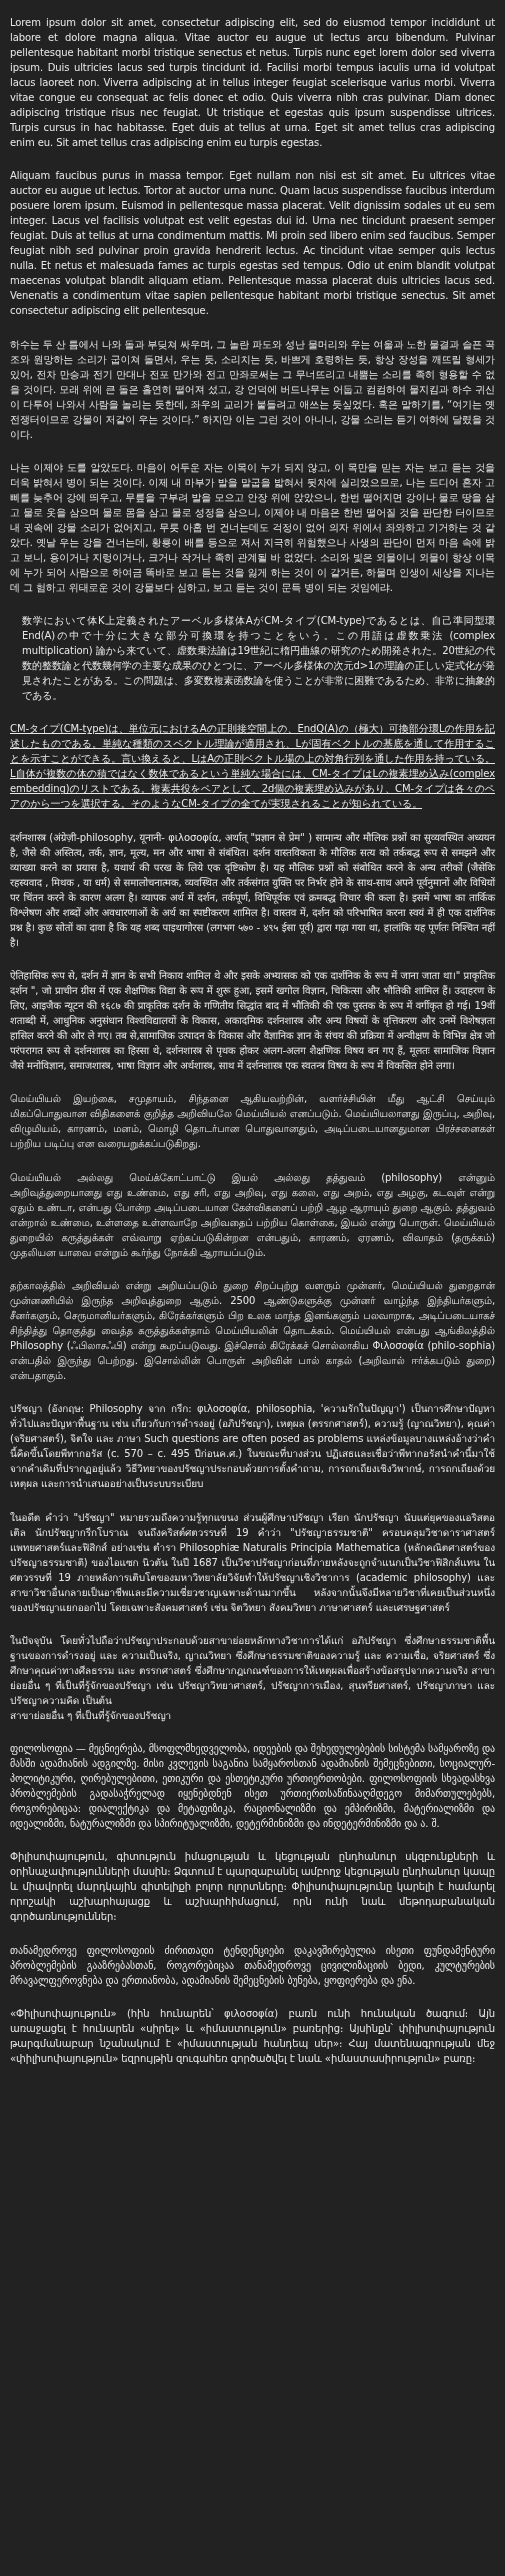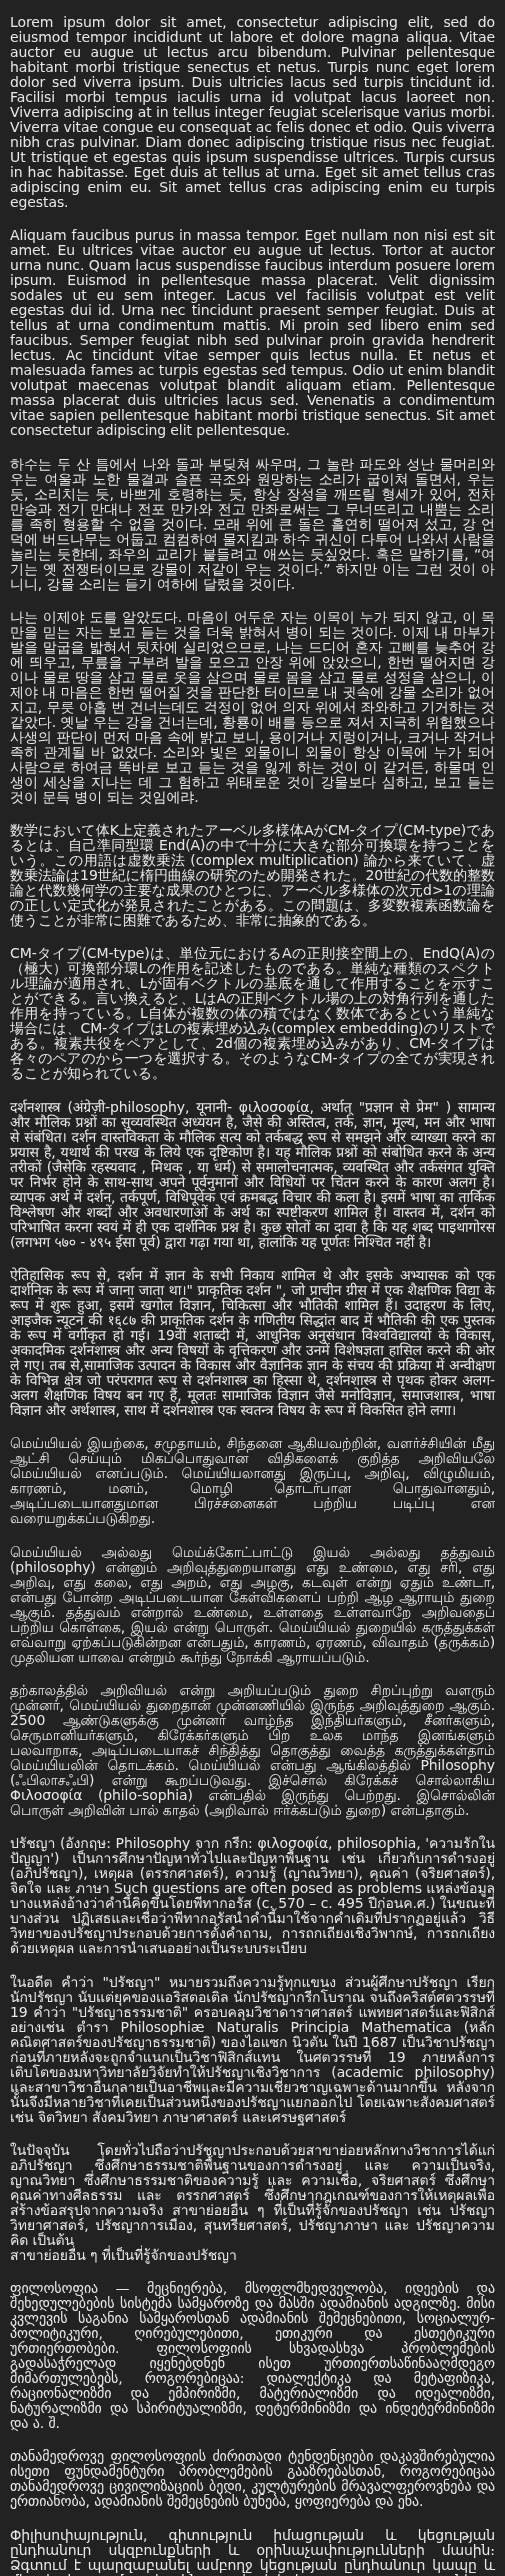--- a/index.html
+++ b/index.html
@@ -12,47 +12,47 @@
     background: #222222;
     box-sizing: border-box;
   }
   .doc {
     padding: 15px 10px 15px 10px;
   }
   .doc p {
     margin: 0 0 18.3px 0;
     color: #e8e8e8;
     font-family: "DejaVu Sans", "Liberation Sans", sans-serif;
-    font-size: 14px;
+    font-size: 10px;
     line-height: 15px;
     letter-spacing: -0.1px;
     text-align: justify;
     white-space: pre-line;
   }
   .doc p:last-child {
     margin-bottom: 16px;
   }
 </style>
 </head>
 <body style="background: rgb(34, 34, 34);">
 
 <div class="doc">
   <p lang="la" style="color: rgb(232, 232, 232);">Lorem ipsum dolor sit amet, consectetur adipiscing elit, sed do eiusmod tempor incididunt ut labore et dolore magna aliqua. Vitae auctor eu augue ut lectus arcu bibendum. Pulvinar pellentesque habitant morbi tristique senectus et netus. Turpis nunc eget lorem dolor sed viverra ipsum. Duis ultricies lacus sed turpis tincidunt id. Facilisi morbi tempus iaculis urna id volutpat lacus laoreet non. Viverra adipiscing at in tellus integer feugiat scelerisque varius morbi. Viverra vitae congue eu consequat ac felis donec et odio. Quis viverra nibh cras pulvinar. Diam donec adipiscing tristique risus nec feugiat. Ut tristique et egestas quis ipsum suspendisse ultrices. Turpis cursus in hac habitasse. Eget duis at tellus at urna. Eget sit amet tellus cras adipiscing enim eu. Sit amet tellus cras adipiscing enim eu turpis egestas.</p>
   <p lang="la" style="color: rgb(232, 232, 232);">Aliquam faucibus purus in massa tempor. Eget nullam non nisi est sit amet. Eu ultrices vitae auctor eu augue ut lectus. Tortor at auctor urna nunc. Quam lacus suspendisse faucibus interdum posuere lorem ipsum. Euismod in pellentesque massa placerat. Velit dignissim sodales ut eu sem integer. Lacus vel facilisis volutpat est velit egestas dui id. Urna nec tincidunt praesent semper feugiat. Duis at tellus at urna condimentum mattis. Mi proin sed libero enim sed faucibus. Semper feugiat nibh sed pulvinar proin gravida hendrerit lectus. Ac tincidunt vitae semper quis lectus nulla. Et netus et malesuada fames ac turpis egestas sed tempus. Odio ut enim blandit volutpat maecenas volutpat blandit aliquam etiam. Pellentesque massa placerat duis ultricies lacus sed. Venenatis a condimentum vitae sapien pellentesque habitant morbi tristique senectus. Sit amet consectetur adipiscing elit pellentesque.</p>
   <p lang="ko" style="color: rgb(232, 232, 232);">하수는 두 산 틈에서 나와 돌과 부딪쳐 싸우며, 그 놀란 파도와 성난 물머리와 우는 여울과 노한 물결과 슬픈 곡조와 원망하는 소리가 굽이쳐 돌면서, 우는 듯, 소리치는 듯, 바쁘게 호령하는 듯, 항상 장성을 깨뜨릴 형세가 있어, 전차 만승과 전기 만대나 전포 만가와 전고 만좌로써는 그 무너뜨리고 내뿜는 소리를 족히 형용할 수 없을 것이다. 모래 위에 큰 돌은 홀연히 떨어져 섰고, 강 언덕에 버드나무는 어둡고 컴컴하여 물지킴과 하수 귀신이 다투어 나와서 사람을 놀리는 듯한데, 좌우의 교리가 붙들려고 애쓰는 듯싶었다. 혹은 말하기를, “여기는 옛 전쟁터이므로 강물이 저같이 우는 것이다.” 하지만 이는 그런 것이 아니니, 강물 소리는 듣기 여하에 달렸을 것이다.</p>
   <p lang="ko" style="color: rgb(232, 232, 232);">나는 이제야 도를 알았도다. 마음이 어두운 자는 이목이 누가 되지 않고, 이 목만을 믿는 자는 보고 듣는 것을 더욱 밝혀서 병이 되는 것이다. 이제 내 마부가 발을 말굽을 밟혀서 뒷차에 실리었으므로, 나는 드디어 혼자 고삐를 늦추어 강에 띄우고, 무릎을 구부려 발을 모으고 안장 위에 앉았으니, 한번 떨어지면 강이나 물로 땅을 삼고 물로 옷을 삼으며 물로 몸을 삼고 물로 성정을 삼으니, 이제야 내 마음은 한번 떨어질 것을 판단한 터이므로 내 귓속에 강물 소리가 없어지고, 무릇 아홉 번 건너는데도 걱정이 없어 의자 위에서 좌와하고 기거하는 것 같았다. 옛날 우는 강을 건너는데, 황룡이 배를 등으로 져서 지극히 위험했으나 사생의 판단이 먼저 마음 속에 밝고 보니, 용이거나 지렁이거나, 크거나 작거나 족히 관계될 바 없었다. 소리와 빛은 외물이니 외물이 항상 이목에 누가 되어 사람으로 하여금 똑바로 보고 듣는 것을 잃게 하는 것이 이 같거든, 하물며 인생이 세상을 지나는 데 그 험하고 위태로운 것이 강물보다 심하고, 보고 듣는 것이 문득 병이 되는 것임에랴.</p>
-  <p lang="ja" style="color: rgb(232, 232, 232);">数学において体K上定義されたアーベル多様体AがCM-タイプ(CM-type)であるとは、自己準同型環 End(A)の中で十分に大きな部分可換環を持つことをいう。この用語は虚数乗法 (complex multiplication) 論から来ていて、虚数乗法論は19世紀に楕円曲線の研究のため開発された。20世紀の代数的整数論と代数幾何学の主要な成果のひとつに、アーベル多様体の次元d&gt;1の理論の正しい定式化が発見されたことがある。この問題は、多変数複素函数論を使うことが非常に困難であるため、非常に抽象的である。</p>
-  <p lang="ja" style="color: rgb(232, 232, 232);">CM-タイプ(CM-type)は、単位元におけるAの正則接空間上の、EndQ(A)の（極大）可換部分環Lの作用を記述したものである。単純な種類のスペクトル理論が適用され、Lが固有ベクトルの基底を通して作用することを示すことができる。言い換えると、LはAの正則ベクトル場の上の対角行列を通した作用を持っている。L自体が複数の体の積ではなく数体であるという単純な場合には、CM-タイプはLの複素埋め込み(complex embedding)のリストである。複素共役をペアとして、2d個の複素埋め込みがあり、CM-タイプは各々のペアのから一つを選択する。そのようなCM-タイプの全てが実現されることが知られている。</p>
+  <p lang="ja" style="color: rgb(232, 232, 232); margin-left: 12px;">数学において体K上定義されたアーベル多様体AがCM-タイプ(CM-type)であるとは、自己準同型環 End(A)の中で十分に大きな部分可換環を持つことをいう。この用語は虚数乗法 (complex multiplication) 論から来ていて、虚数乗法論は19世紀に楕円曲線の研究のため開発された。20世紀の代数的整数論と代数幾何学の主要な成果のひとつに、アーベル多様体の次元d&gt;1の理論の正しい定式化が発見されたことがある。この問題は、多変数複素函数論を使うことが非常に困難であるため、非常に抽象的である。</p>
+  <p lang="ja" style="color: rgb(232, 232, 232); text-decoration: underline;">CM-タイプ(CM-type)は、単位元におけるAの正則接空間上の、EndQ(A)の（極大）可換部分環Lの作用を記述したものである。単純な種類のスペクトル理論が適用され、Lが固有ベクトルの基底を通して作用することを示すことができる。言い換えると、LはAの正則ベクトル場の上の対角行列を通した作用を持っている。L自体が複数の体の積ではなく数体であるという単純な場合には、CM-タイプはLの複素埋め込み(complex embedding)のリストである。複素共役をペアとして、2d個の複素埋め込みがあり、CM-タイプは各々のペアのから一つを選択する。そのようなCM-タイプの全てが実現されることが知られている。</p>
   <p lang="hi" style="color: rgb(232, 232, 232);">दर्शनशास्त्र (अंग्रेज़ी-philosophy, यूनानी- φιλοσοφία, अर्थात् "प्रज्ञान से प्रेम" ) सामान्य और मौलिक प्रश्नों का सुव्यवस्थित अध्ययन है, जैसे की अस्तित्व, तर्क, ज्ञान, मूल्य, मन और भाषा से संबंधित। दर्शन वास्तविकता के मौलिक सत्य को तर्कबद्ध रूप से समझने और व्याख्या करने का प्रयास है, यथार्थ की परख के लिये एक दृष्टिकोण है। यह मौलिक प्रश्नों को संबोधित करने के अन्य तरीकों (जैसेकि रहस्यवाद , मिथक , या धर्म) से समालोचनात्मक, व्यवस्थित और तर्कसंगत युक्ति पर निर्भर होने के साथ-साथ अपने पूर्वनुमानों और विधियों पर चिंतन करने के कारण अलग है। व्यापक अर्थ में दर्शन, तर्कपूर्ण, विधिपूर्वक एवं क्रमबद्ध विचार की कला है। इसमें भाषा का तार्किक विश्लेषण और शब्दों और अवधारणाओं के अर्थ का स्पष्टीकरण शामिल है। वास्तव में, दर्शन को परिभाषित करना स्वयं में ही एक दार्शनिक प्रश्न है। कुछ सोतों का दावा है कि यह शब्द पाइथागोरस (लगभग ५७० - ४९५ ईसा पूर्व) द्वारा गढ़ा गया था, हालांकि यह पूर्णतः निश्चित नहीं है।</p>
   <p lang="hi" style="color: rgb(232, 232, 232);">ऐतिहासिक रूप से, दर्शन में ज्ञान के सभी निकाय शामिल थे और इसके अभ्यासक को एक दार्शनिक के रूप में जाना जाता था।" प्राकृतिक दर्शन ", जो प्राचीन ग्रीस में एक शैक्षणिक विद्या के रूप में शुरू हुआ, इसमें खगोल विज्ञान, चिकित्सा और भौतिकी शामिल हैं। उदाहरण के लिए, आइजैक न्यूटन  की १६८७ की प्राकृतिक दर्शन के गणितीय सिद्धांत बाद में भौतिकी की एक पुस्तक के रूप में वर्गीकृत हो गई। 19वीं शताब्दी में, आधुनिक अनुसंधान विश्वविद्यालयों के विकास, अकादमिक दर्शनशास्त्र और अन्य विषयों के वृत्तिकरण और उनमें विशेषज्ञता हासिल करने की ओर ले गए। तब से,सामाजिक उत्पादन के विकास और वैज्ञानिक ज्ञान के संचय की प्रक्रिया में अन्वीक्षण के विभिन्न क्षेत्र जो परंपरागत रूप से दर्शनशास्त्र का हिस्सा थे, दर्शनशास्त्र से पृथक होकर अलग-अलग शैक्षणिक विषय बन गए हैं, मूलतः सामाजिक विज्ञान जैसे  मनोविज्ञान, समाजशास्त्र, भाषा विज्ञान और अर्थशास्त्र, साथ में दर्शनशास्त्र एक स्वतन्त्र विषय के रूप में विकसित होने लगा।</p>
   <p lang="ta" style="color: rgb(232, 232, 232);">மெய்யியல் இயற்கை, சமுதாயம், சிந்தனை ஆகியவற்றின், வளர்ச்சியின் மீது ஆட்சி செய்யும் மிகப்பொதுவான விதிகளைக் குறித்த அறிவியலே மெய்யியல் எனப்படும். மெய்யியலானது இருப்பு, அறிவு, விழுமியம், காரணம், மனம், மொழி தொடர்பான பொதுவானதும், அடிப்படையானதுமான பிரச்சனைகள் பற்றிய படிப்பு என வரையறுக்கப்படுகிறது.</p>
   <p lang="ta" style="color: rgb(232, 232, 232);">மெய்யியல் அல்லது மெய்க்கோட்பாட்டு இயல் அல்லது தத்துவம் (philosophy) என்னும் அறிவுத்துறையானது எது உண்மை, எது சரி, எது அறிவு, எது கலை, எது அறம், எது அழகு, கடவுள் என்று ஏதும் உண்டா, என்பது போன்ற அடிப்படையான கேள்விகளைப் பற்றி ஆழ ஆராயும் துறை ஆகும். தத்துவம் என்றால் உண்மை, உள்ளதை உள்ளவாறே அறிவதைப் பற்றிய கொள்கை, இயல் என்று பொருள். மெய்யியல் துறையில் கருத்துக்கள் எவ்வாறு ஏற்கப்படுகின்றன என்பதும், காரணம், ஏரணம், விவாதம் (தருக்கம்) முதலியன யாவை என்றும் கூர்ந்து நோக்கி ஆராயப்படும்.</p>
   <p lang="ta" style="color: rgb(232, 232, 232);">தற்காலத்தில் அறிவியல் என்று அறியப்படும் துறை சிறப்புற்று வளரும் முன்னர், மெய்யியல் துறைதான் முன்னணியில் இருந்த அறிவுத்துறை ஆகும். 2500 ஆண்டுகளுக்கு முன்னர் வாழ்ந்த இந்தியர்களும், சீனர்களும், செருமானியர்களும், கிரேக்கர்களும் பிற உலக மாந்த இனங்களும் பலவாறாக, அடிப்படையாகச் சிந்தித்து தொகுத்து வைத்த கருத்துக்கள்தாம் மெய்யியலின் தொடக்கம். மெய்யியல் என்பது ஆங்கிலத்தில் Philosophy (ஃபிலாசஃபி) என்று கூறப்படுவது. இச்சொல் கிரேக்கச் சொல்லாகிய Φιλοσοφία (philo-sophia) என்பதில் இருந்து பெற்றது. இசொல்லின் பொருள் அறிவின் பால் காதல் (அறிவால் ஈர்க்கபடும் துறை) என்பதாகும்.</p>
   <p lang="th" style="color: rgb(232, 232, 232);">ปรัชญา (อังกฤษ: Philosophy จาก กรีก: φιλοσοφία, philosophia, 'ความรักในปัญญา') เป็นการศึกษาปัญหาทั่วไปและปัญหาพื้นฐาน เช่น เกี่ยวกับการดำรงอยู่ (อภิปรัชญา), เหตุผล (ตรรกศาสตร์), ความรู้ (ญาณวิทยา), คุณค่า (จริยศาสตร์), จิตใจ และ ภาษา Such questions are often posed as problems แหล่งข้อมูลบางแหล่งอ้างว่าคำนี้คิดขึ้นโดยพีทากอรัส (c. 570 – c. 495 ปีก่อนค.ศ.) ในขณะที่บางส่วน ปฏิเสธและเชื่อว่าพีทากอรัสนำคำนี้มาใช้จากคำเดิมที่ปรากฏอยู่แล้ว วิธีวิทยาของปรัชญาประกอบด้วยการตั้งคำถาม, การถกเถียงเชิงวิพากษ์, การถกเถียงด้วยเหตุผล และการนำเสนออย่างเป็นระบบระเบียบ</p>
   <p lang="th" style="color: rgb(232, 232, 232);">ในอดีต คำว่า "ปรัชญา" หมายรวมถึงความรู้ทุกแขนง ส่วนผู้ศึกษาปรัชญา เรียก นักปรัชญา นับแต่ยุคของแอริสตอเติล นักปรัชญากรีกโบราณ จนถึงคริสต์ศตวรรษที่ 19 คำว่า "ปรัชญาธรรมชาติ" ครอบคลุมวิชาดาราศาสตร์ แพทยศาสตร์และฟิสิกส์ อย่างเช่น ตำรา Philosophiæ Naturalis Principia Mathematica (หลักคณิตศาสตร์ของปรัชญาธรรมชาติ) ของไอแซก นิวตัน ในปี 1687 เป็นวิชาปรัชญาก่อนที่ภายหลังจะถูกจำแนกเป็นวิชาฟิสิกส์แทน ในศตวรรษที่ 19 ภายหลังการเติบโตของมหาวิทยาลัยวิจัยทำให้ปรัชญาเชิงวิชาการ (academic philosophy) และสาขาวิชาอื่นกลายเป็นอาชีพและมีความเชี่ยวชาญเฉพาะด้านมากขึ้น หลังจากนั้นจึงมีหลายวิชาที่เคยเป็นส่วนหนึ่งของปรัชญาแยกออกไป โดยเฉพาะสังคมศาสตร์ เช่น จิตวิทยา สังคมวิทยา ภาษาศาสตร์ และเศรษฐศาสตร์</p>
   <p lang="th" style="color: rgb(232, 232, 232);">ในปัจจุบัน โดยทั่วไปถือว่าปรัชญาประกอบด้วยสาขาย่อยหลักทางวิชาการได้แก่ อภิปรัชญา ซึ่งศึกษาธรรมชาติพื้นฐานของการดำรงอยู่ และ ความเป็นจริง, ญาณวิทยา ซึ่งศึกษาธรรมชาติของความรู้ และ ความเชื่อ, จริยศาสตร์ ซึ่งศึกษาคุณค่าทางศีลธรรม และ ตรรกศาสตร์ ซึ่งศึกษากฎเกณฑ์ของการให้เหตุผลเพื่อสร้างข้อสรุปจากความจริง สาขาย่อยอื่น ๆ ที่เป็นที่รู้จักของปรัชญา เช่น ปรัชญาวิทยาศาสตร์, ปรัชญาการเมือง, สุนทรียศาสตร์, ปรัชญาภาษา และ ปรัชญาความคิด เป็นต้น
 สาขาย่อยอื่น ๆ ที่เป็นที่รู้จักของปรัชญา</p>
   <p lang="ka" style="color: rgb(232, 232, 232);">ფილოსოფია — მეცნიერება, მსოფლმხედველობა, იდეების და შეხედულებების სისტემა სამყაროზე და მასში ადამიანის ადგილზე. მისი კვლევის საგანია სამყაროსთან ადამიანის შემეცნებითი, სოციალურ-პოლიტიკური, ღირებულებითი, ეთიკური და ესთეტიკური ურთიერთობები. ფილოსოფიის სხვადასხვა პრობლემების გადასაჭრელად იყენებდნენ ისეთ ურთიერთსაწინააღმდეგო მიმართულებებს, როგორებიცაა: დიალექტიკა და მეტაფიზიკა, რაციონალიზმი და ემპირიზმი, მატერიალიზმი და იდეალიზმი, ნატურალიზმი და სპირიტუალიზმი, დეტერმინიზმი და ინდეტერმინიზმი და ა. შ.</p>
+  <p lang="hy" style="color: rgb(232, 232, 232);">Փիլիսոփայություն, գիտություն իմացության և կեցության ընդհանուր սկզբունքների և օրինաչափությունների մասին։ Ձգտում է պարզաբանել ամբողջ կեցության ընդհանուր կապը և միավորել մարդկային գիտելիքի բոլոր ոլորտները։ Փիլիսոփայությունը կարելի է համարել որոշակի աշխարհայացք և աշխարհիմացում, որն ունի նաև մեթոդաբանական գործառնություններ։</p>
   <p lang="ka" style="color: rgb(232, 232, 232);">თანამედროვე ფილოსოფიის ძირითადი ტენდენციები დაკავშირებულია ისეთი ფუნდამენტური პრობლემების გააზრებასთან, როგორებიცაა თანამედროვე ცივილიზაციის ბედი, კულტურების მრავალფეროვნება და ერთიანობა, ადამიანის შემეცნების ბუნება, ყოფიერება და ენა.</p>
-  <p lang="hy" style="color: rgb(232, 232, 232);">Փիլիսոփայություն, գիտություն իմացության և կեցության ընդհանուր սկզբունքների և օրինաչափությունների մասին։ Ձգտում է պարզաբանել ամբողջ կեցության ընդհանուր կապը և միավորել մարդկային գիտելիքի բոլոր ոլորտները։ Փիլիսոփայությունը կարելի է համարել որոշակի աշխարհայացք և աշխարհիմացում, որն ունի նաև մեթոդաբանական գործառնություններ։</p>
   <p lang="hy" style="color: rgb(232, 232, 232);">«Փիլիսոփայություն» (հին հունարեն՝ φιλοσοφία) բառն ունի հունական ծագում։ Այն առաջացել է հունարեն «սիրել» և «իմաստություն» բառերից։ Այսինքն՝ փիլիսոփայություն թարգմանաբար նշանակում է «իմաստության հանդեպ սեր»։ Հայ մատենագրության մեջ «փիլիսոփայություն» եզրույթին զուգահեռ գործածվել է նաև «իմաստասիրություն» բառը։</p>
 </div>
 
 
 </body></html>

